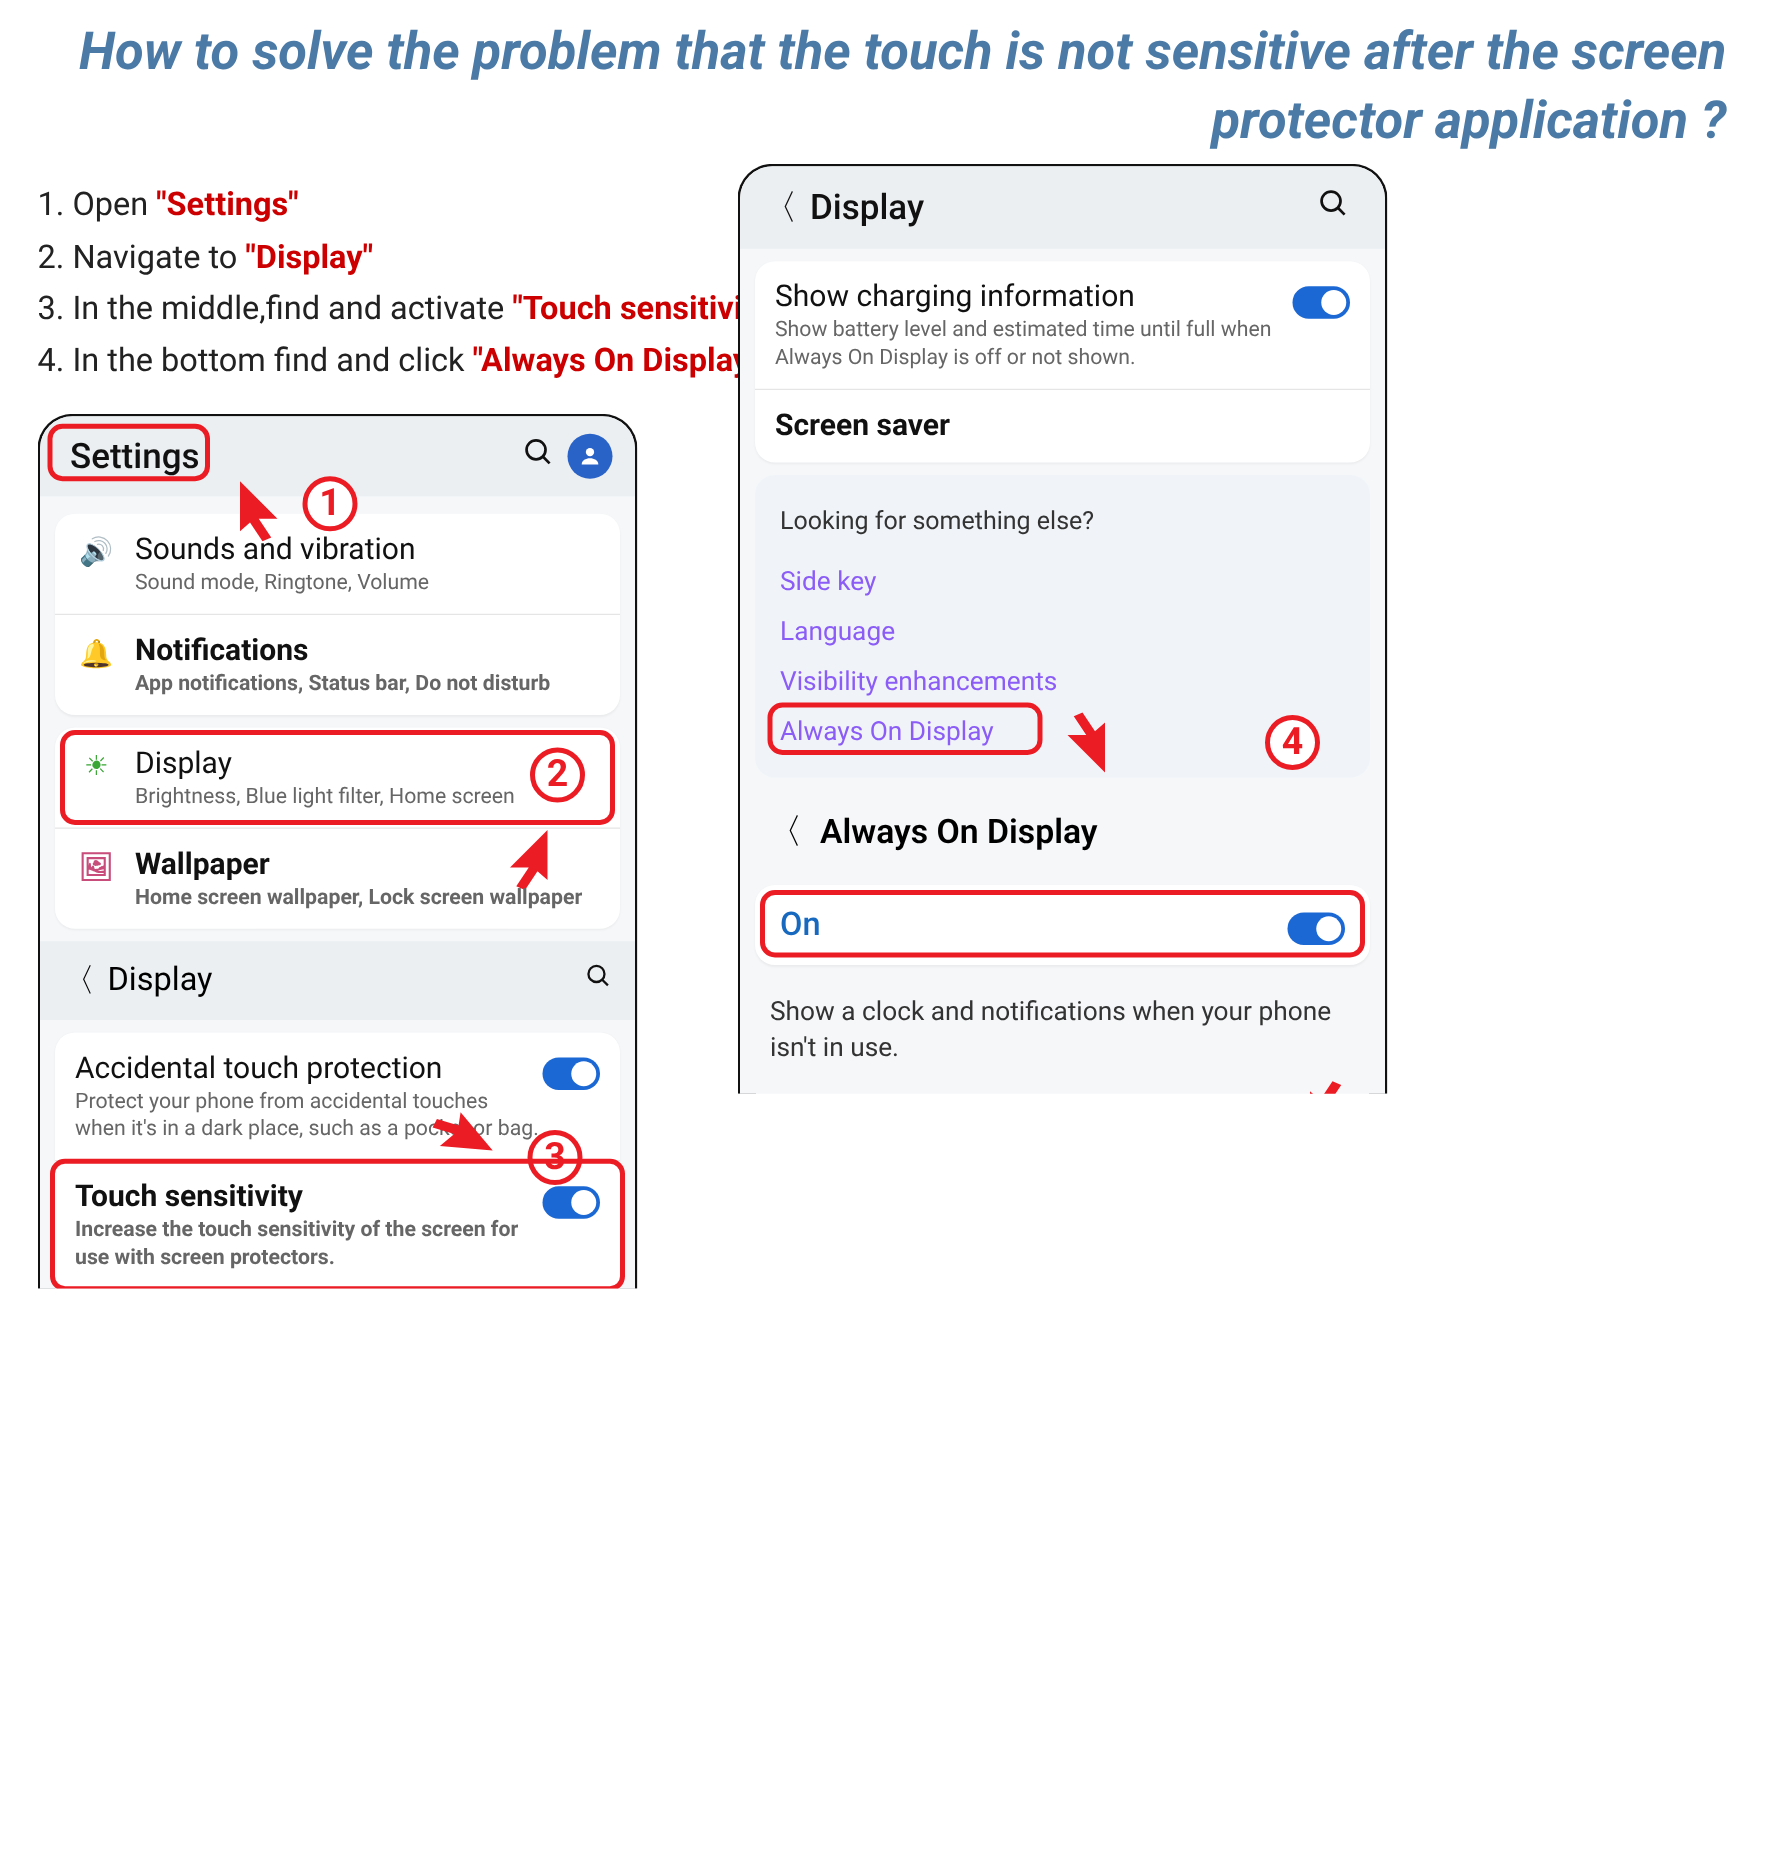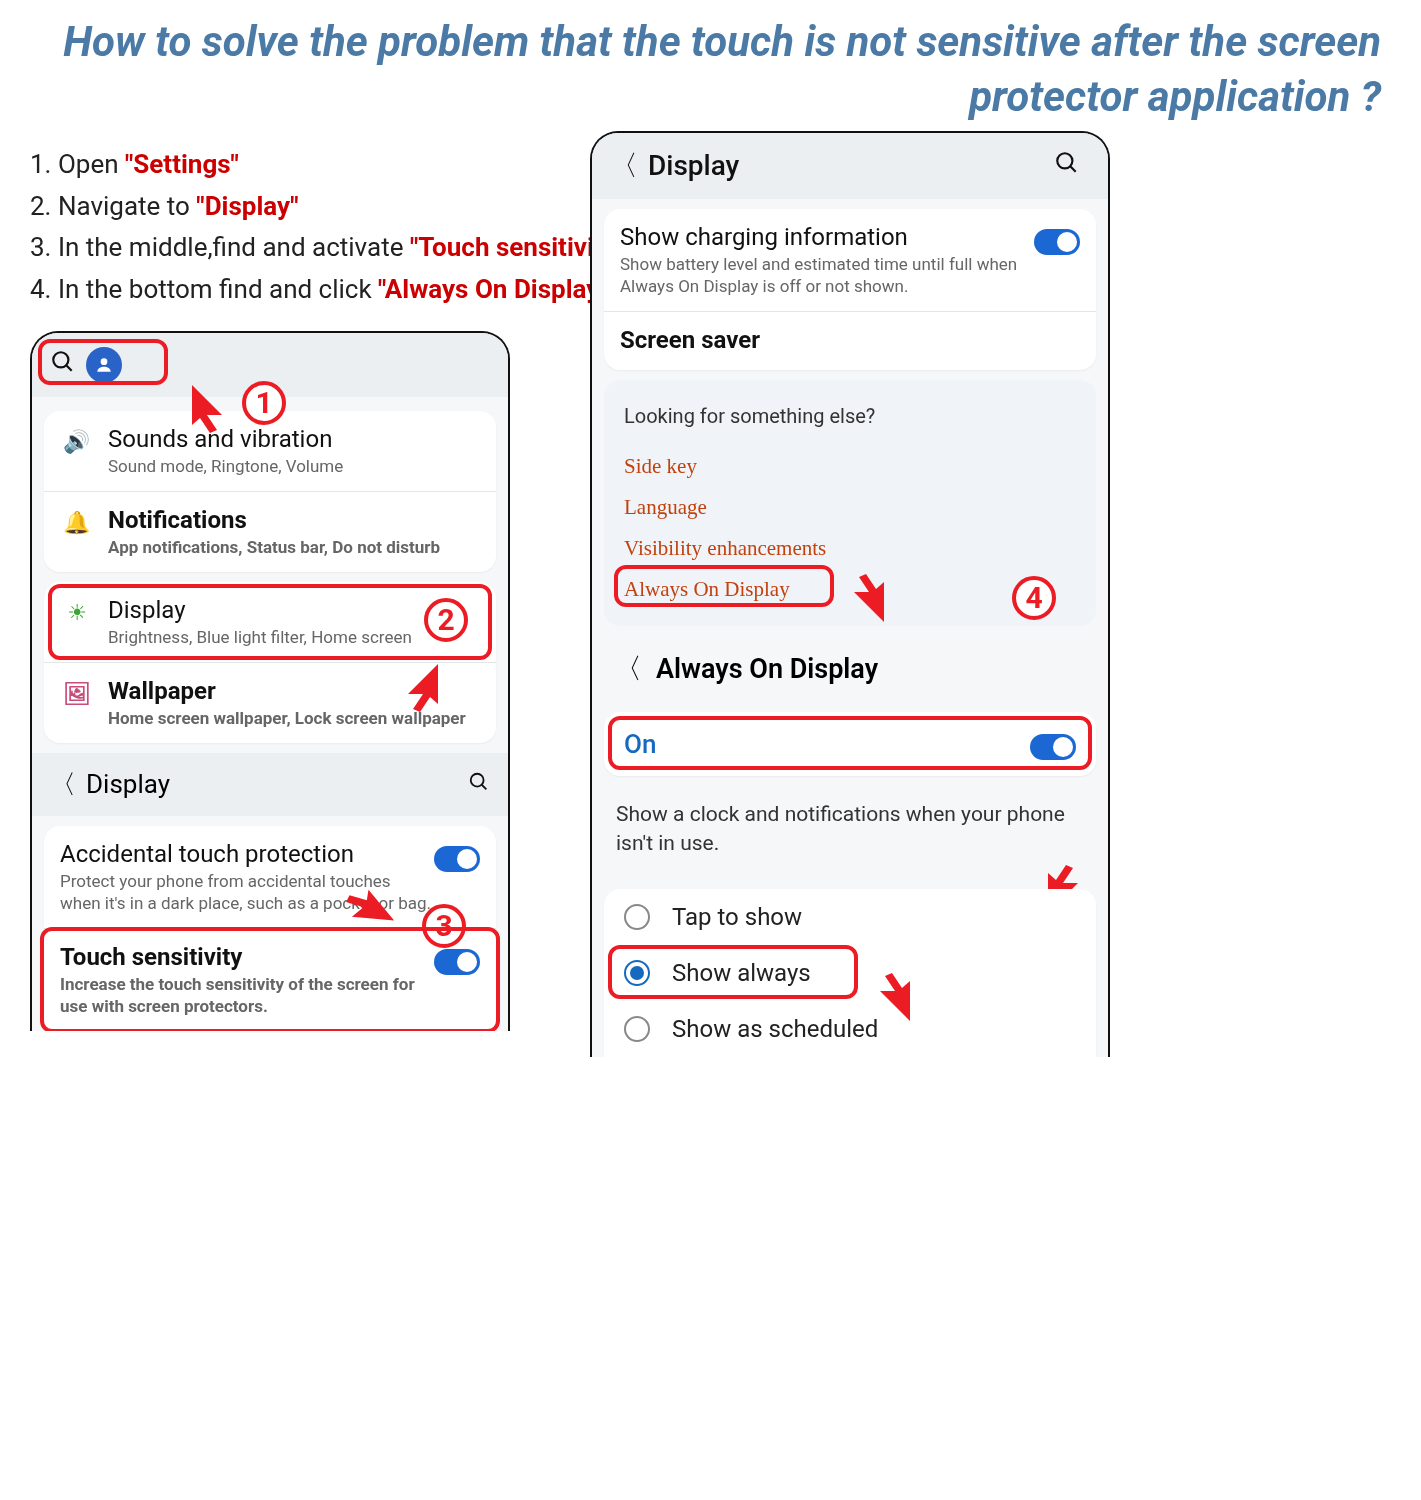--- a/index.html
+++ b/index.html
@@ -135,24 +135,23 @@
   .looking-card {
     background: #f0f4f9;
     border-radius: 16px;
     margin: 10px 12px;
     padding: 24px 20px 16px;
     position: relative;
   }
   .looking-card .lbl { font-size: 20px; color: #333; margin-bottom: 18px; }
   .looking-card .link {
     font-size: 21px;
-    color: #c2410c;
+    color: #8b5cf6;
     padding: 8px 0;
     cursor: pointer;
-    font-family: Liberation Serif, serif;
   }
 
   .section-header {
     display: flex;
     align-items: center;
     padding: 14px 22px;
     background: #f5f7f9;
   }
   .section-header .back { font-size: 28px; margin-right: 14px; cursor: pointer; }
   .section-header .title { font-size: 27px; font-weight: 600; }
@@ -254,20 +253,21 @@
     <span>- </span>
     <span class="red">"Show always"</span>
   </div>
 </div>
 
 <div class="cols">
 
   <div class="col-left">
     <div class="phone pos-rel" style="border-bottom:none; border-bottom-left-radius:0; border-bottom-right-radius:0;">
       <div class="phone-header pos-rel">
+        <span class="title">Settings</span>
         <span class="search">
           <svg width="26" height="26" viewBox="0 0 24 24" fill="none" stroke="#111" stroke-width="2">
               <circle cx="10" cy="10" r="7"></circle>
               <line x1="20" y1="20" x2="15" y2="15"></line>
             </svg>
         </span>
         <span class="avatar">
           <svg width="20" height="20" viewBox="0 0 24 24" fill="#fff">
               <circle cx="12" cy="8" r="4"></circle>
               <path d="M4 20c0-4 4-6 8-6s8 2 8 6"></path>
@@ -411,34 +411,16 @@
           <div class="toggle"></div>
         </div>
         <div class="hilite" style="left:4px; top:4px; right:4px; height:54px;"></div>
       </div>
       <svg class="arrow" style="right:10px; top:730px;" viewBox="0 0 60 60">
         <polygon points="50,10 20,40 35,40 25,55 32,58 42,43 50,50" fill="#ec1c24" transform="rotate(180 30 30)"></polygon>
       </svg>
 
       <div class="desc">Show a clock and notifications when your phone isn't in use.</div>
 
-      <div class="card pos-rel" style="margin-bottom:0; border-bottom-left-radius:0; border-bottom-right-radius:0;">
-        <div class="radio-row">
-          <span class="radio"></span>
-          <span class="radio-label">Tap to show</span>
-        </div>
-        <div class="radio-row pos-rel">
-          <span class="radio checked"></span>
-          <span class="radio-label">Show always</span>
-          <div class="hilite" style="left:4px; top:0; width:250px; height:54px;"></div>
-          <svg class="arrow" style="left:256px; top:26px;" viewBox="0 0 60 60">
-            <polygon points="50,50 20,20 35,20 25,5 32,2 42,17 50,10" fill="#ec1c24"></polygon>
-          </svg>
-        </div>
-        <div class="radio-row">
-          <span class="radio"></span>
-          <span class="radio-label">Show as scheduled</span>
-        </div>
-      </div>
     </div>
   </div>
 
 </div>
 
 </body></html>

